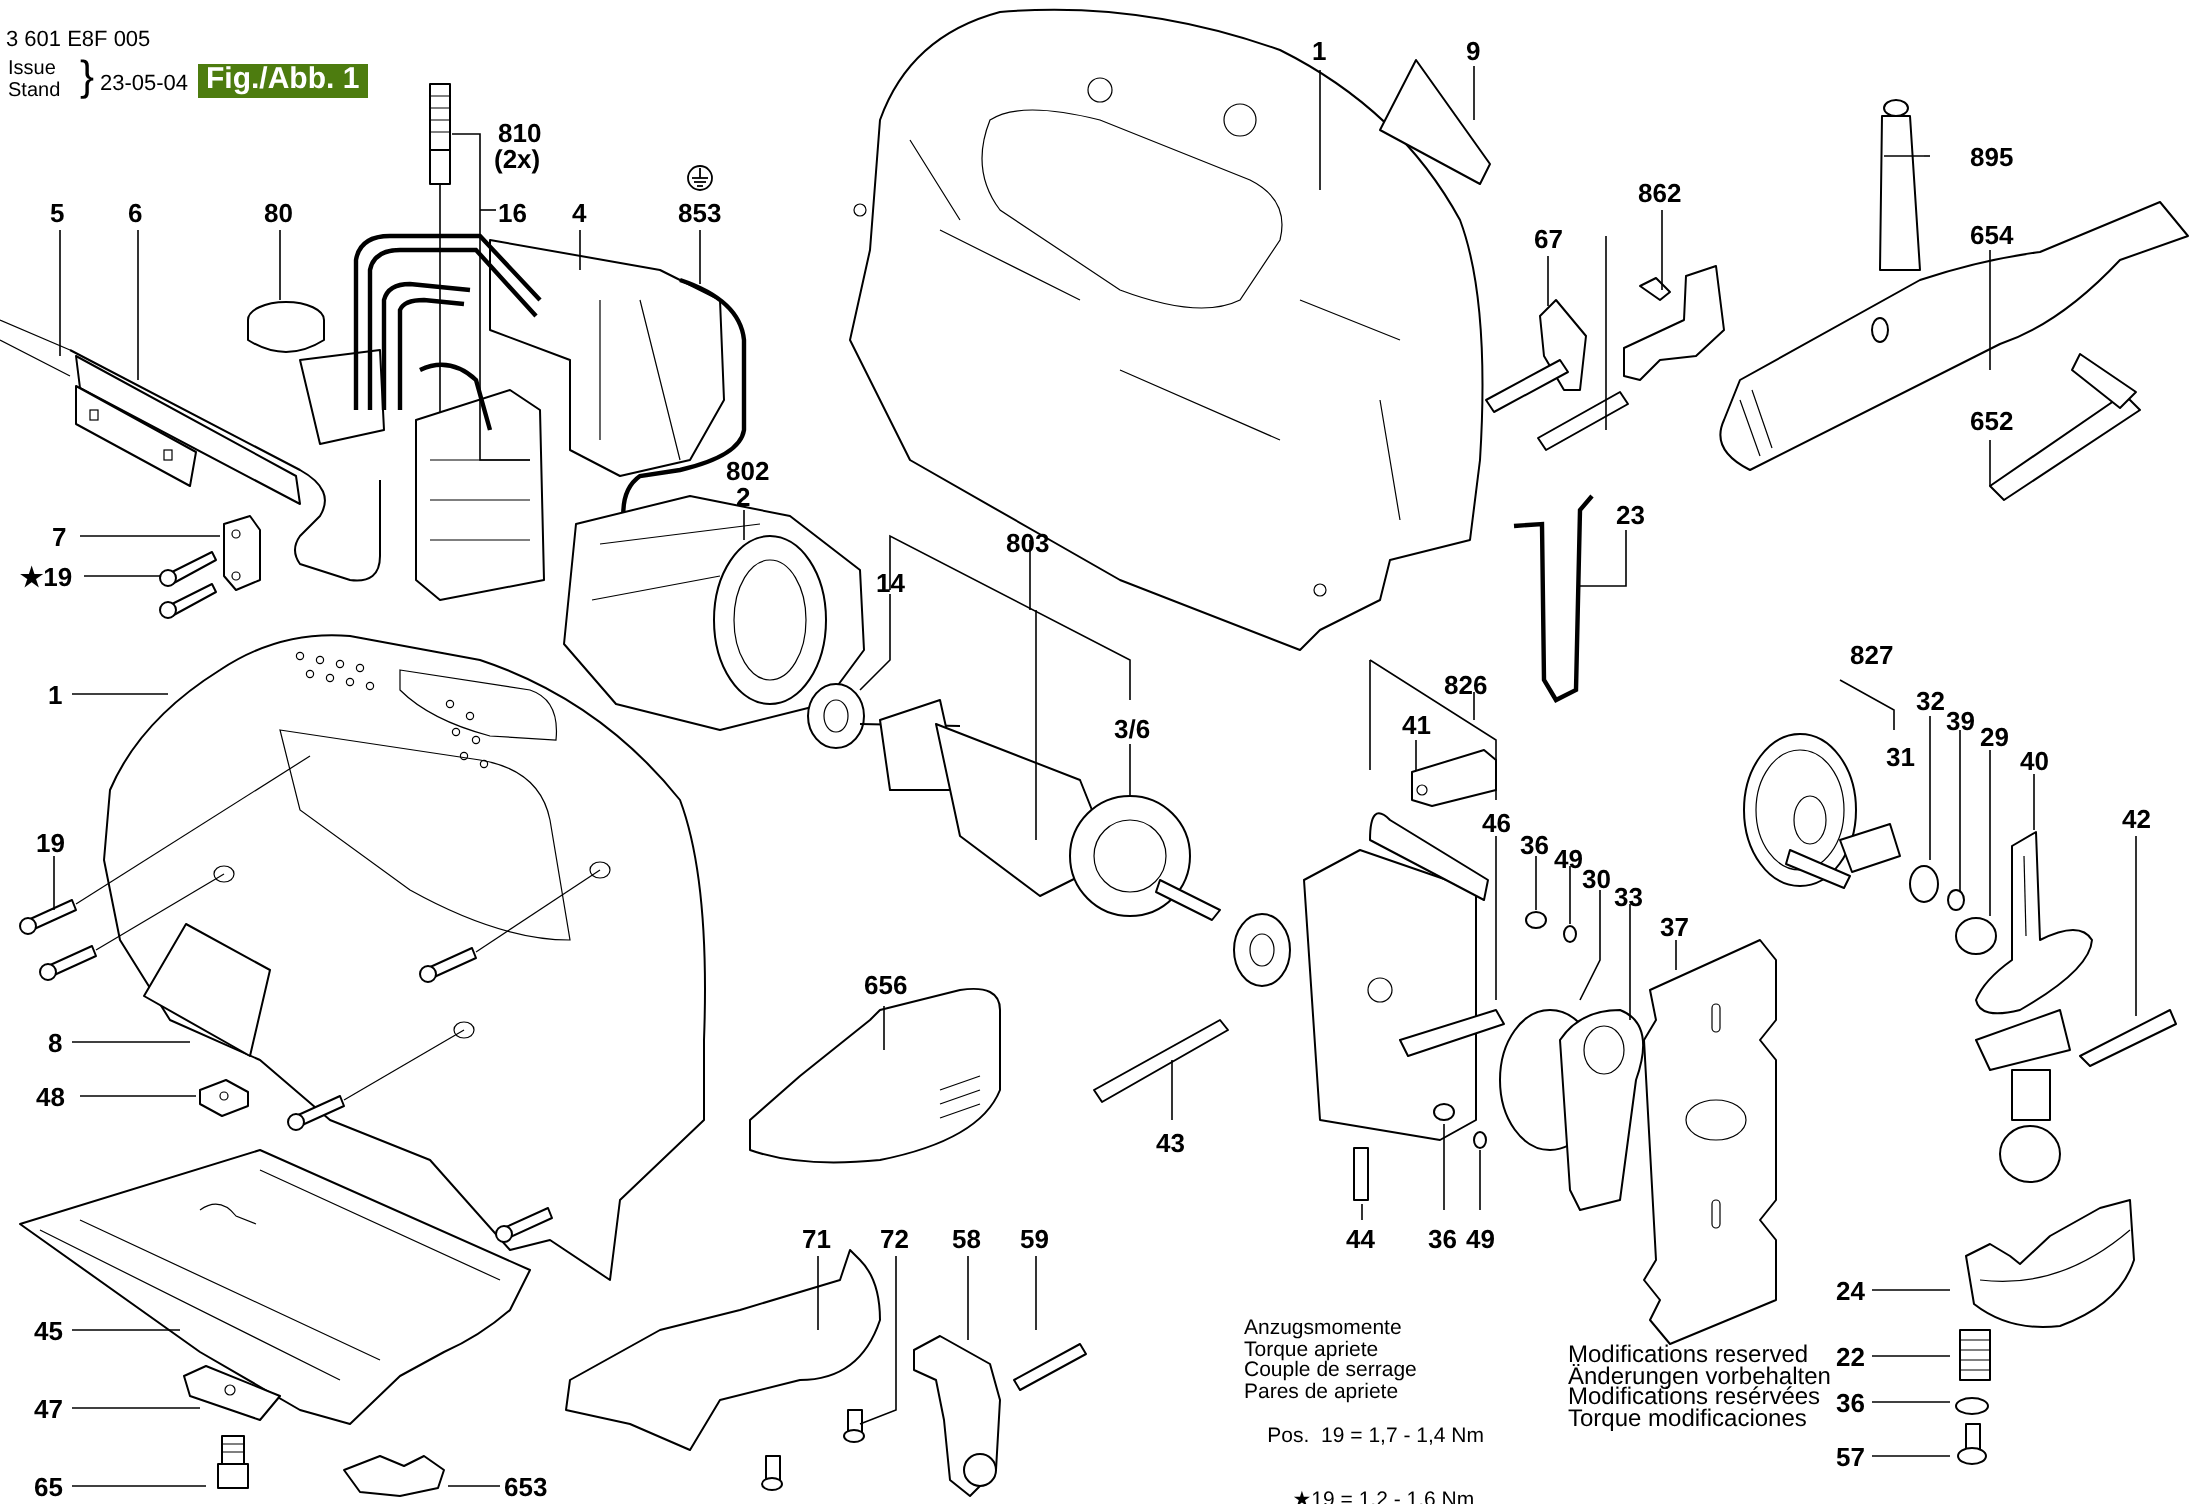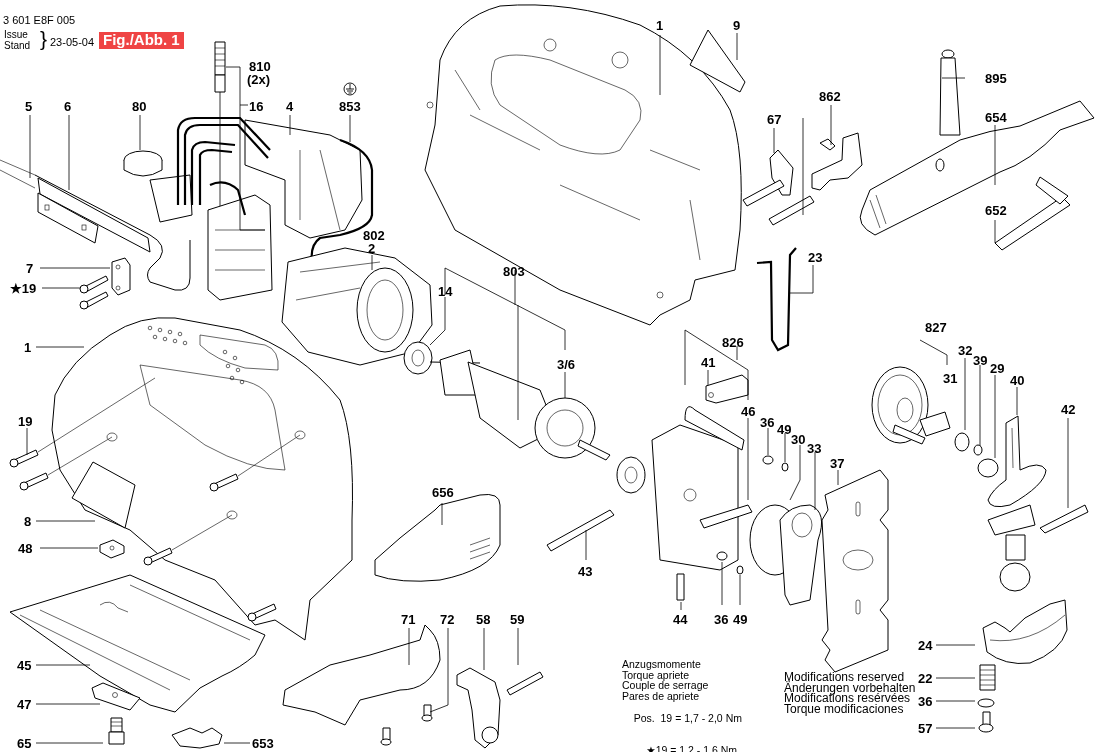--- a/index.html
+++ b/index.html
@@ -4,21 +4,21 @@
 <style>
   html, body { margin: 0; padding: 0; background: #ffffff; }
   body { width: 1096px; height: 752px; overflow: hidden; position: relative;
          font-family: "Liberation Sans", "DejaVu Sans", sans-serif; color: #000; }
   #canvas { position: absolute; left: 0; top: 0; width: 1096px; height: 752px; }
   .hdr { position: absolute; font-size: 11px; line-height: 12px; }
   .hdr-code { left: 3px; top: 14px; }
   .hdr-issue { left: 4px; top: 29px; font-size: 10px; line-height: 11px; }
   .hdr-brace { left: 40px; top: 28px; font-size: 21px; line-height: 22px; font-weight: 300; }
   .hdr-date { left: 50px; top: 36px; }
-  .fig-badge { position: absolute; left: 99px; top: 32px; background: #ef4444; color: #fff;
+  .fig-badge { position: absolute; left: 99px; top: 32px; background: #4d7c0f; color: #fff;
                font-weight: bold; font-size: 15px; line-height: 16px; padding: 0 4px 1px 4px; }
   .torque { position: absolute; left: 622px; top: 659px; font-size: 10.5px; line-height: 10.7px; }
   .torque .row { white-space: pre; }
   .mods { position: absolute; left: 784px; top: 672px; font-size: 12px; line-height: 10.7px; }
   svg text.lbl { font-family: "Liberation Sans", sans-serif; font-weight: bold; font-size: 13px; fill: #000; }
   .part { fill: #fff; stroke: #000; stroke-width: 1; stroke-linejoin: round; }
   .thin { fill: none; stroke: #000; stroke-width: 0.6; }
   .leader { fill: none; stroke: #000; stroke-width: 0.8; }
   .wire { fill: none; stroke: #000; stroke-width: 2.2; }
 </style>
@@ -473,21 +473,21 @@
     <text class="lbl" x="252" y="748">653</text>
   </g>
 </svg>
 
 <div class="torque">
   <div>Anzugsmomente</div>
   <div>Torque apriete</div>
   <div>Couple de serrage</div>
   <div>Pares de apriete</div>
   <div class="row">
-    <span>Pos.</span><span>&nbsp;&nbsp;</span><span>19</span><span> = </span><span>1,7 - 2,0 Nm</span>
+    <span>Pos.</span><span>&nbsp;&nbsp;</span><span>19</span><span> = </span><span>1,7 - 1,4 Nm</span>
   </div>
   <div class="row">
     <span style="display:inline-block;width:22px;text-align:right">★</span><span>19</span><span> = </span><span>1,2 - 1,6 Nm</span>
   </div>
 
 </div>
 
 <div class="mods">
   <div>Modifications reserved</div>
   <div>Änderungen vorbehalten</div>

